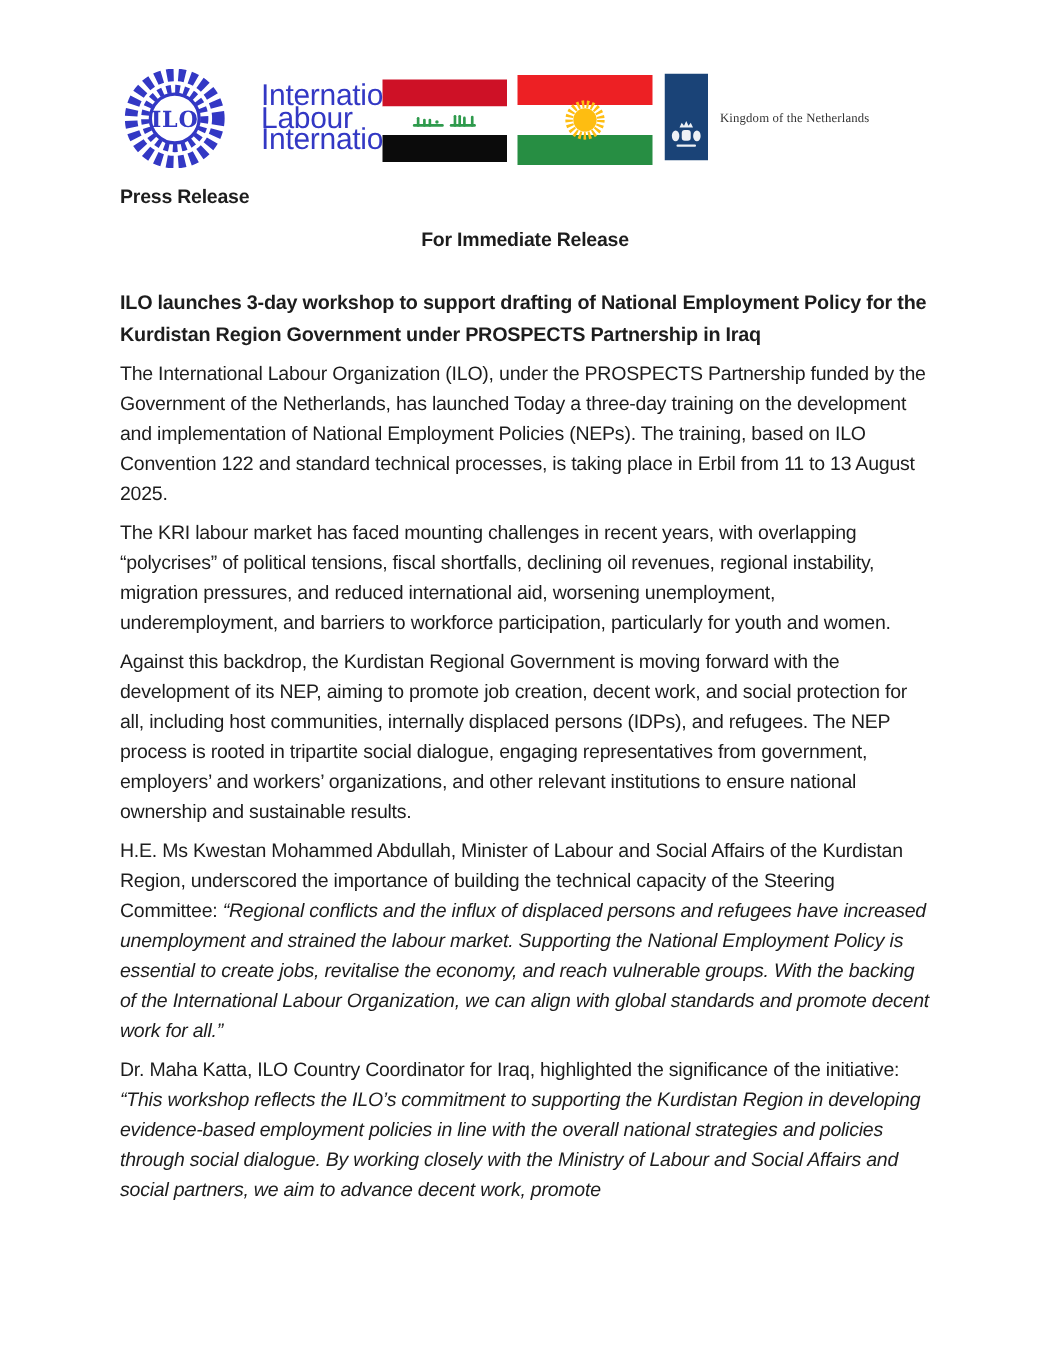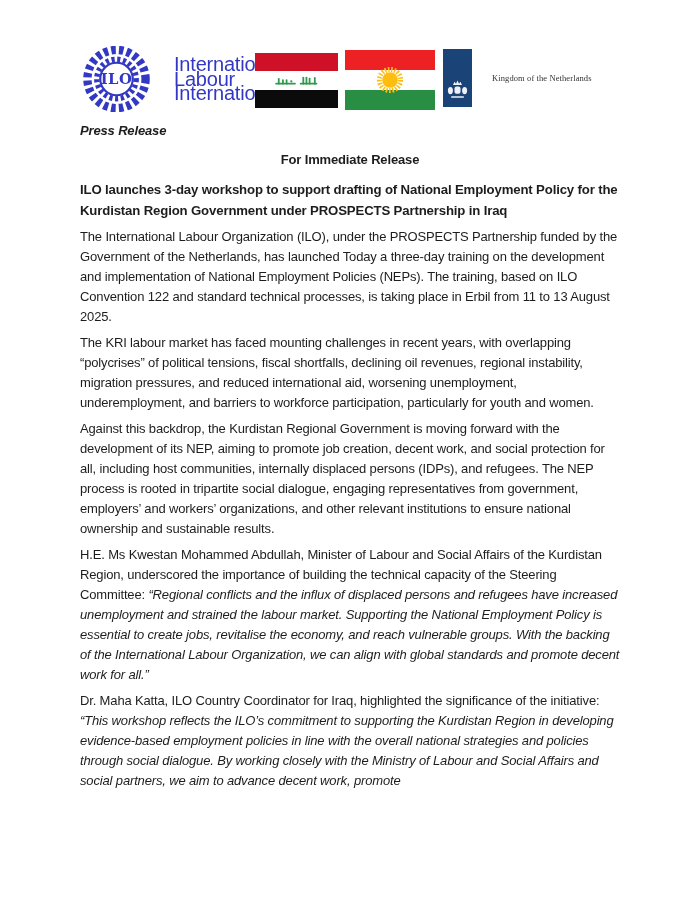--- a/index.html
+++ b/index.html
@@ -42,34 +42,34 @@
   .st-black{background:#0b0b0b;}
   .st-red-ku{background:var(--kurdistan-red);}
   .st-green-ku{background:var(--kurdistan-green);}
   .iraq-script{position:absolute;left:18px;top:22px;width:46px;height:11px;}
   .iraq-script path{stroke:var(--iraq-green);stroke-width:1.7;stroke-linecap:round;fill:none;}
   .iraq-script circle{fill:var(--iraq-green);}
   .sun-overlay{position:absolute;inset:0;width:90px;height:60px;}
   .sun-disc{fill:var(--kurdistan-sun);}
   .sun-rays{fill:none;stroke:var(--kurdistan-sun);stroke-width:5;stroke-dasharray:1.6 1.57;}
 
-  .nl-logo{position:absolute;left:443px;top:49px;display:flex;align-items:center;gap:20px;}
+  .nl-logo{position:absolute;left:443px;top:49px;display:flex;align-items:center;gap:8px;}
   .nl-ribbon{width:29px;height:58px;display:block;}
   .nl-rect{fill:var(--nl-blue);}
   .nl-crest{fill:#ffffff;opacity:.93;}
   .nl-label{font-family:"Liberation Serif",serif;font-size:8.5px;color:#333333;letter-spacing:.1px;white-space:nowrap;}
 
   
   .article{
     position:absolute;left:80px;top:121px;width:540px;
     font-size:13px;line-height:20px;letter-spacing:-.15px;
   }
-  .kicker{font-weight:700;font-style:italic;}
+  .kicker{font-weight:700;}
   .release-line{font-weight:700;margin-top:9px;text-align:center;}
-  .headline{font-size:13.2px;font-weight:700;line-height:21px;margin:9px 0 0 0;}
+  .headline{font-size:13.2px;font-weight:700;line-height:21px;margin:21px 0 0 0;}
   .article p{margin:6px 0 0 0;}
   .quote{font-style:italic;text-align:center;}
 </style>
 </head>
 <body>
 
 <div class="page">
 
   <header class="header">
 

